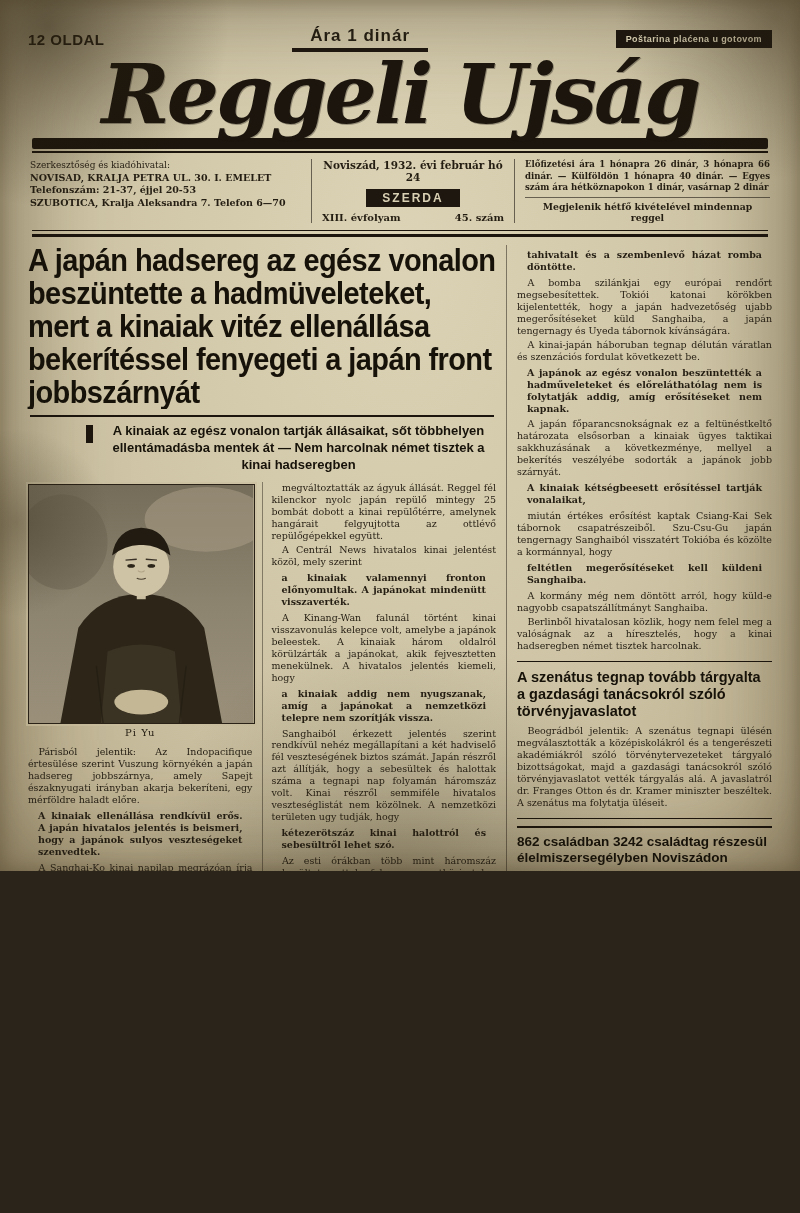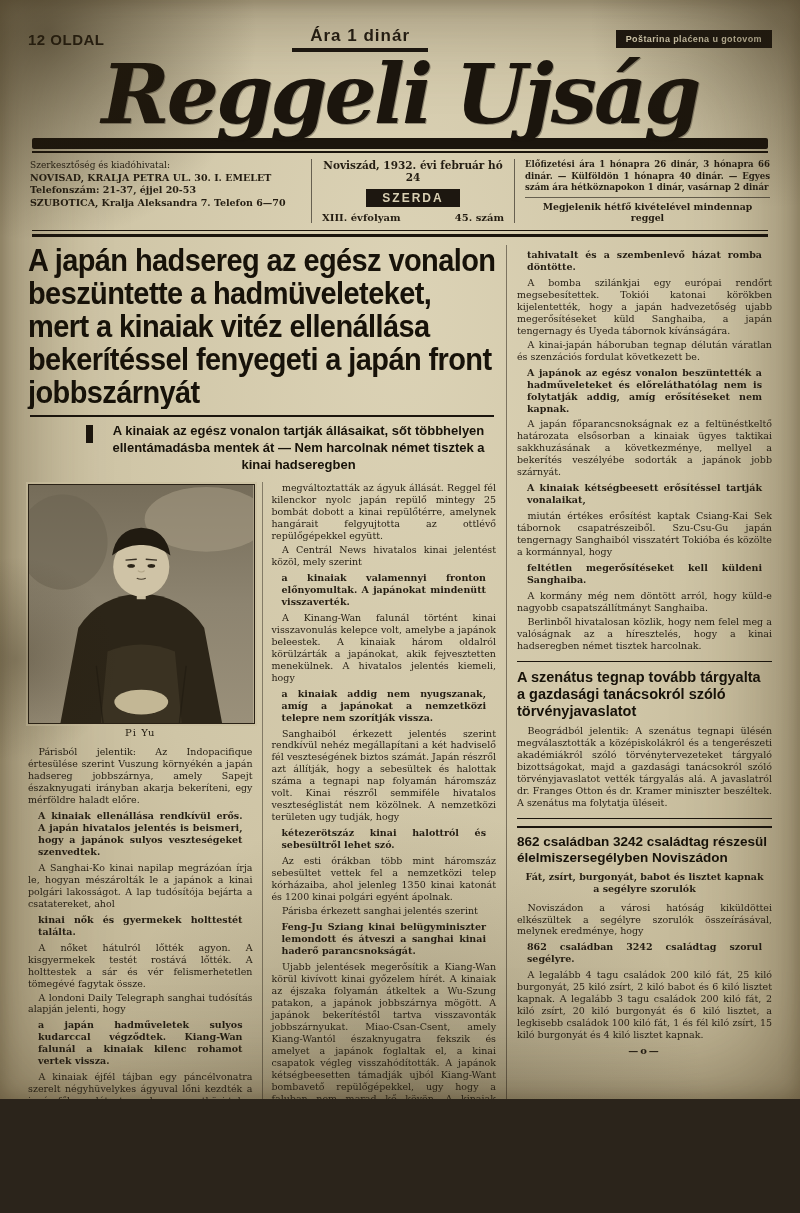--- a/index.html
+++ b/index.html
@@ -1,18 +1,18 @@
 <!DOCTYPE html>
 <html><head>
 <meta charset="utf-8">
 <style>
   html,body { margin:0; padding:0; background:#2b241b; }
   .page {
     position:relative;
-    width:800px; height:1099px;
+    width:800px; height:871px;
     margin:0 auto;
     box-sizing:border-box;
     padding:26px 28px 20px;
     overflow:hidden;
     color:#241d12;
     background:
       radial-gradient(ellipse at 50% 28%, #dcd3b6 0%, #cfc5a6 55%, #b9ad8c 100%);
     box-shadow: inset 0 0 110px rgba(56,42,18,.55), inset 0 0 20px rgba(56,42,18,.35);
     font-family:"DejaVu Serif", serif;
   }

